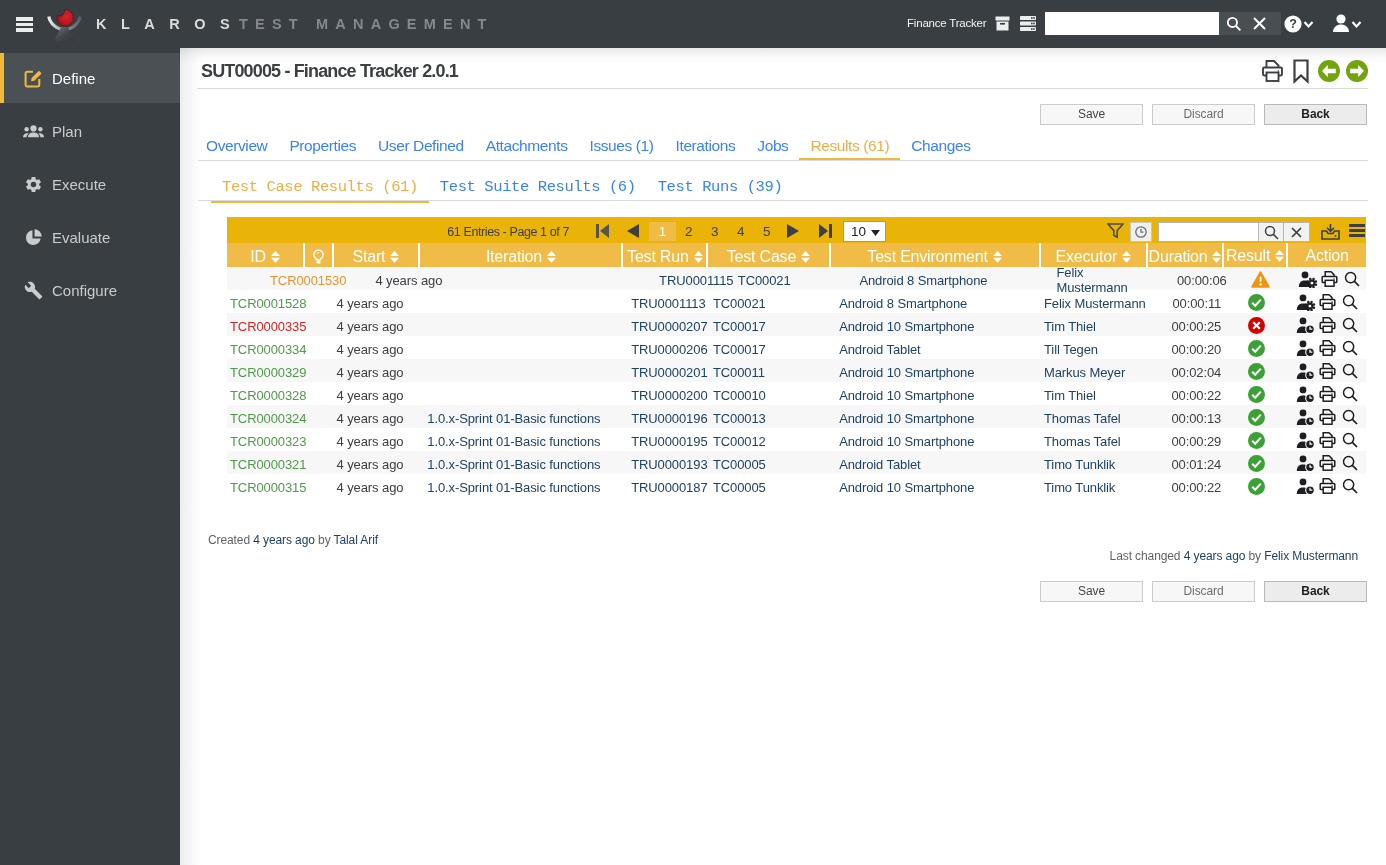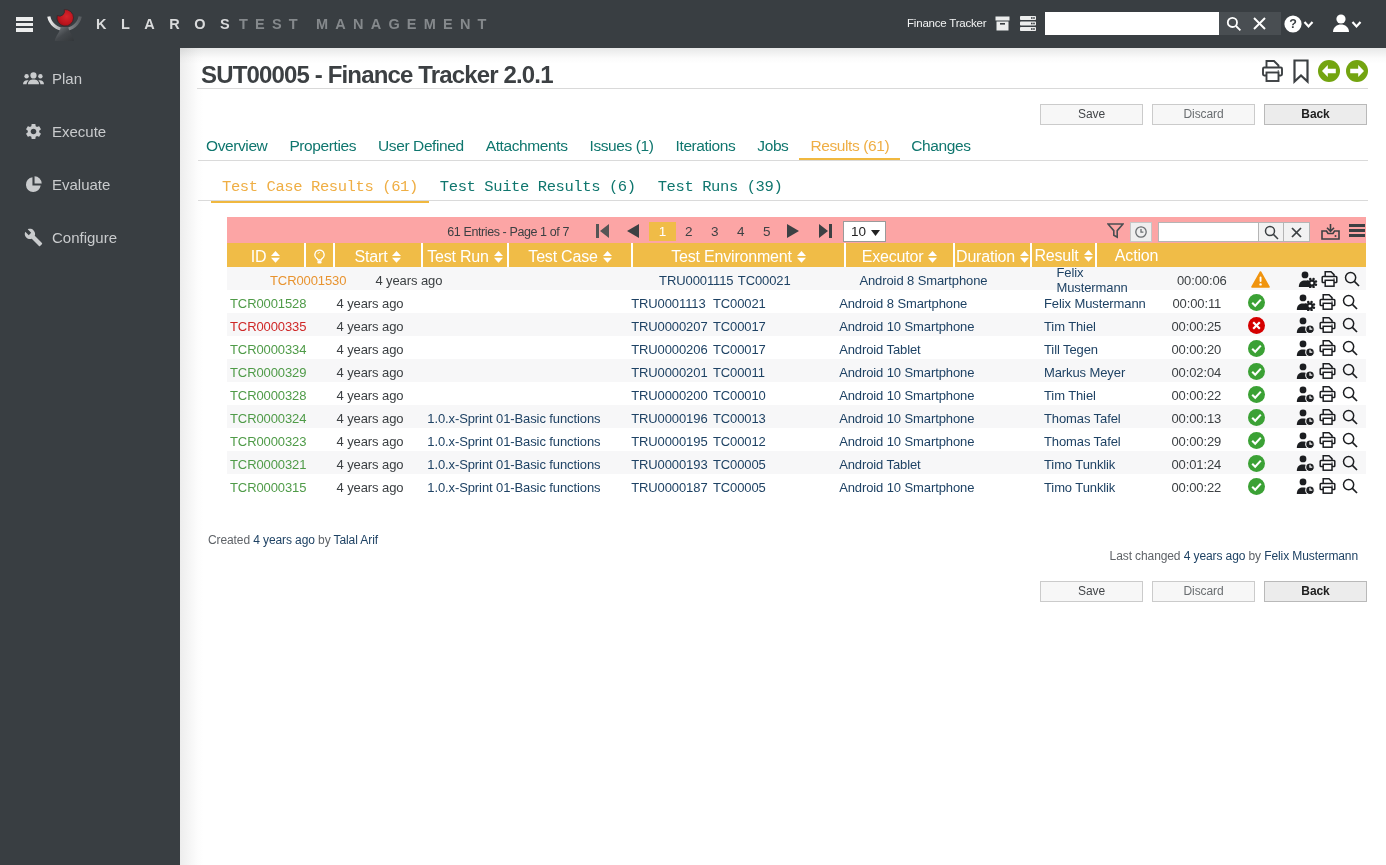--- a/index.html
+++ b/index.html
@@ -16,37 +16,37 @@
 #main { position:absolute; left:180px; top:48px; width:1206px; height:817px; background:linear-gradient(#e7e8e8 0px, #fbfbfb 10px, #fff 16px), linear-gradient(90deg, #ededed 0px, #fdfdfd 18px, #fff 24px); background-blend-mode:multiply; }
 
 #burger { position:absolute; left:16px; top:17px; width:17px; height:15px; }
 #burger div { height:3.7px; background:#eceded; margin-bottom:2px; }
 #klaros { position:absolute; left:96px; top:16px; font-size:14.5px; font-weight:bold; color:#dadbdc; letter-spacing:14.5px; }
 #testmgmt { position:absolute; left:239px; top:16px; font-size:14.5px; font-weight:bold; color:#85898c; letter-spacing:7.2px; }
 #ftracker { position:absolute; left:907px; top:17px; font-size:11.5px; color:#f2f3f3; letter-spacing:-0.2px;}
 #searchbox { position:absolute; left:1045px; top:12px; width:174px; height:23px; background:#fff; }
 #magzone { position:absolute; left:1219px; top:12px; width:62px; height:23px; background:#494e52; }
 
-#title { position:absolute; left:201px; top:61px; font-size:24px; font-weight:bold; color:#3c4043; letter-spacing:-0.85px;text-align:right; }
+#title { position:absolute; left:201px; top:61px; font-size:18px; font-weight:bold; color:#3c4043; letter-spacing:-0.85px;text-align:right; }
 #hr1 { position:absolute; left:197px; top:88px; width:1171px; height:1px; background:#d9d9d9; }
 
 .btn { position:absolute; width:103px; height:21px; background:#f7f7f7; border:1px solid #cbcbcb; font-size:12px; color:#434649; text-align:center; line-height:19px; letter-spacing:-0.1px;}
 .btn.back { background:#ececec; border-color:#b9b9b9; color:#1e1e1e; font-weight:bold; }
 
 .tabrow { position:absolute; display:flex; }
-.tab { font-size:15.5px; letter-spacing:-0.4px; color:#0f766e; padding:0 11px; height:26px; line-height:22px; }
+.tab { font-size:15.5px; letter-spacing:-0.4px; color:#3b82f6; padding:0 11px; height:26px; line-height:22px; }
 .tab.active { color:#efae44; border-bottom:3px solid #f0b83f; }
 #tabs1 { left:195px; top:135px; }
 #tabline1 { position:absolute; left:198px; top:160px; width:1170px; height:1px; background:#dadada; }
 #tabs2 { left:211px; top:176px; }
 #tabs2 .tab { height:27px;font-family:Liberation Mono, monospace; }
 #tabline2 { position:absolute; left:198px; top:200px; width:1170px; height:1px; background:#dadada; }
 
 #tablewrap { position:absolute; left:227px; top:217px; width:1139px; }
-#pagebar { position:relative; height:26px; background:#fca5a5; font-size:13px; color:#3c4043; }
+#pagebar { position:relative; height:26px; background:#eab308; font-size:13px; color:#3c4043; }
 #entries { position:absolute; right:797px; top:8px; font-size:12.5px; letter-spacing:-0.4px; }
 .pgnum { position:absolute; top:7px; font-size:13.5px; color:#3e4144; }
 #pg1 { position:absolute; left:422px; top:5px; width:27px; height:19px; background:#f0bc47; color:#fff; text-align:center; line-height:19px; font-size:13.5px; }
 #pgsel { position:absolute; left:616px; top:4px; width:43px; height:21px; border:1px solid #9a9a9a; background:#fff; font-size:13.5px; color:#222; line-height:19px; padding-left:7px; }
 #header { display:flex; height:24px; background:#f0bc47; color:#fff; font-size:16px; }
 .hc { display:flex; align-items:center; justify-content:center; border-right:2px solid #fff; height:24px; letter-spacing:-0.2px; padding-top:3px; }
 .hc:last-child { border-right:none; }
 .row { display:flex; height:23px; font-size:13px; align-items:center; color:#3c4043; }
 .row:nth-child(odd) { background:#f7f7f8; }
 .c { height:23px; display:flex; align-items:center; letter-spacing:-0.1px; padding-top:3px; }
@@ -138,20 +138,29 @@
       <path d="M20.5,7 l4,4.4 4,-4.4" fill="none" stroke="#fff" stroke-width="2.2"></path>
     </svg>
   <svg class="abs" style="left:1332px;top:14px" width="30" height="20" viewBox="0 0 30 20">
       <circle cx="9" cy="5" r="4.6" fill="#fff"></circle>
       <path d="M1,18 c0,-5 4,-7.5 8,-7.5 s8,2.5 8,7.5z" fill="#fff"></path>
       <path d="M20.5,8 l4,4.4 4,-4.4" fill="none" stroke="#fff" stroke-width="2.2"></path>
     </svg>
 </div>
 <div id="sidebar">
   <div style="height:5px"></div>
+  <div class="navitem active">
+    <svg class="ic" viewBox="0 0 18 18">
+        <g fill="none" stroke="#f0b93c" stroke-width="1.9">
+          <path d="M14.5,9.5 V15 a1.5,1.5 0 0 1 -1.5,1.5 H3 A1.5,1.5 0 0 1 1.5,15 V4 A1.5,1.5 0 0 1 3,2.5 H8.5"></path>
+        </g>
+        <path d="M7.2,8.6 L13.4,2.3 a1.2,1.2 0 0 1 1.7,0 l0.9,0.9 a1.2,1.2 0 0 1 0,1.7 L9.7,11.1 l-3,0.6 z" fill="#f0b93c"></path>
+      </svg>
+    <span class="lb">Define</span>
+  </div>
   <div class="navitem">
     <svg class="ic" style="width:21px;height:19px;left:23px" viewBox="0 0 21 19" fill="#c9cbcd">
         <circle cx="10.5" cy="6.4" r="3.1"></circle>
         <path d="M5,15.2 c0,-3.4 2.7,-4.8 5.5,-4.8 s5.5,1.4 5.5,4.8z"></path>
         <circle cx="3.6" cy="7.2" r="2.2"></circle>
         <path d="M0,15.2 c0,-2.8 2,-4 4,-4 c0.6,0 1.2,0.1 1.7,0.3 c-1.3,0.9 -2.1,2.3 -2.1,3.7z"></path>
         <circle cx="17.4" cy="7.2" r="2.2"></circle>
         <path d="M21,15.2 c0,-2.8 -2,-4 -4,-4 c-0.6,0 -1.2,0.1 -1.7,0.3 c1.3,0.9 2.1,2.3 2.1,3.7z"></path>
       </svg>
     <span class="lb">Plan</span>
@@ -283,20 +292,24 @@
         <svg width="11" height="15" viewBox="0 0 11 15">
           <path d="M5.5,1.2 a4.6,4.6 0 0 1 2.6,8.4 c-0.5,0.4 -0.8,0.8 -0.9,1.4 h-3.4 c-0.1,-0.6 -0.4,-1 -0.9,-1.4 a4.6,4.6 0 0 1 2.6,-8.4z" fill="none" stroke="#fff" stroke-width="1.3"></path>
           <rect x="3.4" y="11.9" width="4.2" height="2.7" rx="1.1" fill="#fff"></rect>
           <path d="M3.9,4.8 a2.1,2.1 0 0 1 1.8,-1.4" stroke="#fff" fill="none" stroke-width="1"></path>
         </svg>
       </div>
     <div class="hc cstart" style="padding-left:0">Start <svg width="9" height="12" viewBox="0 0 9 12" style="margin-left:5px">
           <path d="M0,5 L4.5,0 L9,5 z" fill="#fff"></path>
           <path d="M0,6.8 L4.5,11.8 L9,6.8 z" fill="#fff"></path>
         </svg></div>
+    <div class="hc citer" style="padding-left:0">Iteration <svg width="9" height="12" viewBox="0 0 9 12" style="margin-left:5px">
+          <path d="M0,5 L4.5,0 L9,5 z" fill="#fff"></path>
+          <path d="M0,6.8 L4.5,11.8 L9,6.8 z" fill="#fff"></path>
+        </svg></div>
     <div class="hc crun" style="padding-left:0">Test Run <svg width="9" height="12" viewBox="0 0 9 12" style="margin-left:5px">
           <path d="M0,5 L4.5,0 L9,5 z" fill="#fff"></path>
           <path d="M0,6.8 L4.5,11.8 L9,6.8 z" fill="#fff"></path>
         </svg></div>
     <div class="hc ccase" style="padding-left:0">Test Case <svg width="9" height="12" viewBox="0 0 9 12" style="margin-left:5px">
           <path d="M0,5 L4.5,0 L9,5 z" fill="#fff"></path>
           <path d="M0,6.8 L4.5,11.8 L9,6.8 z" fill="#fff"></path>
         </svg></div>
     <div class="hc cenv" style="padding-left:0">Test Environment <svg width="9" height="12" viewBox="0 0 9 12" style="margin-left:5px">
           <path d="M0,5 L4.5,0 L9,5 z" fill="#fff"></path>

